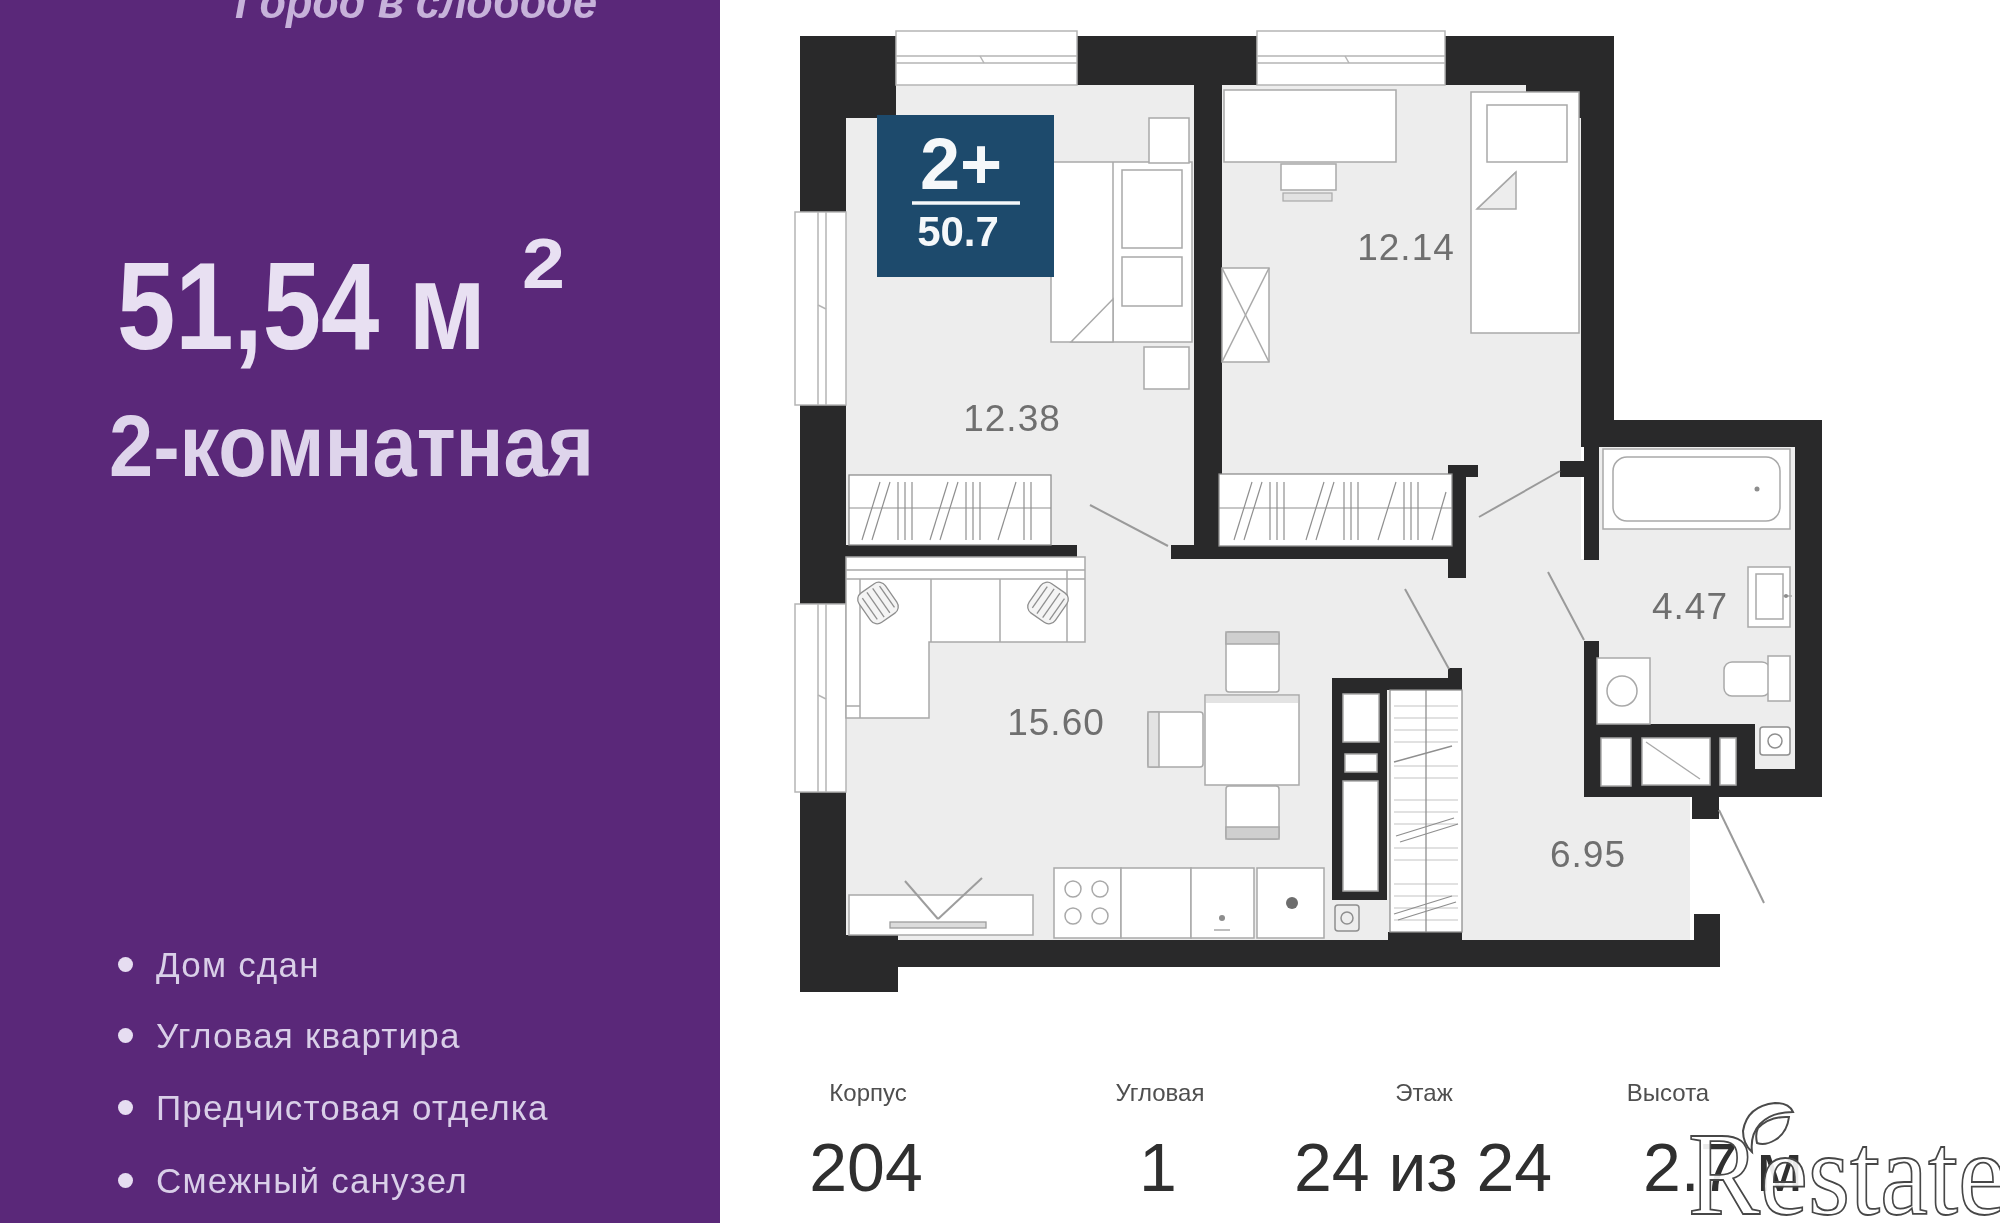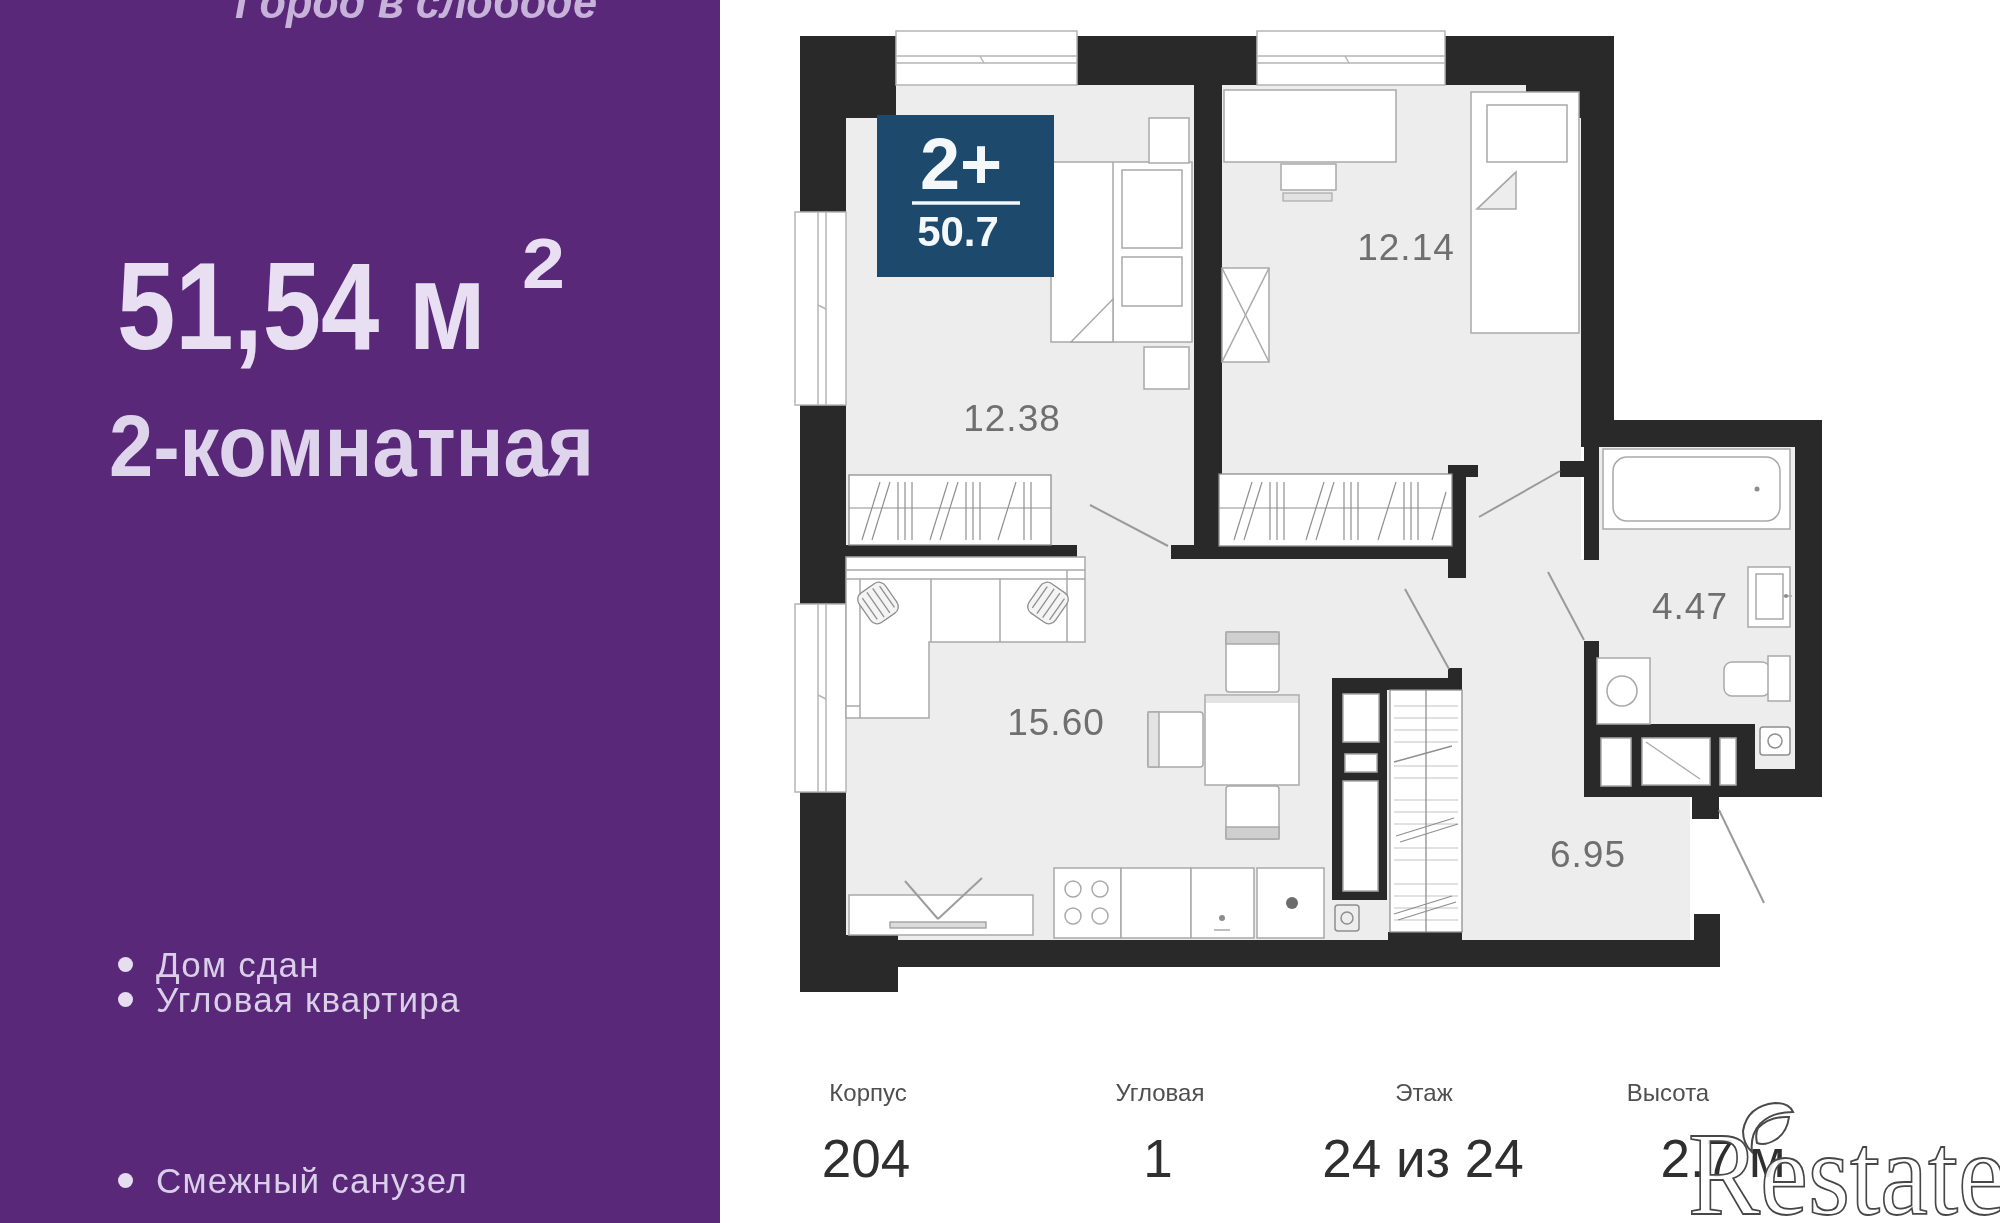--- a/index.html
+++ b/index.html
@@ -1,33 +1,34 @@
 <!DOCTYPE html>
 <html><head>
 <meta charset="utf-8">
 <style>
   html,body{margin:0;padding:0;}
   body{width:2000px;height:1223px;position:relative;overflow:hidden;background:#ffffff;
        font-family:"Liberation Sans", sans-serif;}
   .abs{position:absolute;}
   .lbl{position:absolute;color:#4f4f4f;font-size:24px;transform:translateX(-50%);white-space:nowrap;}
-  .val{position:absolute;color:#2f2f2f;font-size:53px;transform:translateX(-50%);white-space:nowrap;}
+  .val{position:absolute;color:#2f2f2f;font-size:68px;transform:translateX(-50%);white-space:nowrap;}
   .blt{position:absolute;left:112px;color:#d9cfe8;font-size:35px;letter-spacing:1.2px;white-space:nowrap;}
   .blt::before{content:"";display:inline-block;width:15px;height:15px;border-radius:50%;
       background:#e6ddf1;margin-left:6px;margin-right:23px;vertical-align:13%;}
 </style>
 </head>
 <body>
 
 <div class="abs" style="left:0;top:0;width:720px;height:1223px;background:#5a2879;overflow:hidden;">
 
   <div class="blt" style="top:945px;">Дом сдан</div>
 
-  <div class="blt" style="top:980px;">Угловая квартира</div>
-
+  <div class="blt" style="top:1016px;">Угловая квартира</div>
+
+  <div class="blt" style="top:1088px;">Предчистовая отделка</div>
 
   <div class="blt" style="top:1161px;">Смежный санузел</div>
 </div>
 
 <svg class="abs" style="left:0;top:0;z-index:5;" width="2000" height="1223" viewBox="0 0 2000 1223">
 
 <text x="235" y="18" font-size="46" font-weight="bold" font-style="italic" textLength="362" lengthAdjust="spacingAndGlyphs" fill="#c7b2da">Город в слободе</text>
 
 <text x="117" y="349" font-size="125" font-weight="bold" textLength="369" lengthAdjust="spacingAndGlyphs" fill="#e8e0f2">51,54 м</text>
 <text x="522" y="288" font-size="70" font-weight="bold" textLength="43" lengthAdjust="spacingAndGlyphs" fill="#e8e0f2">2</text>

